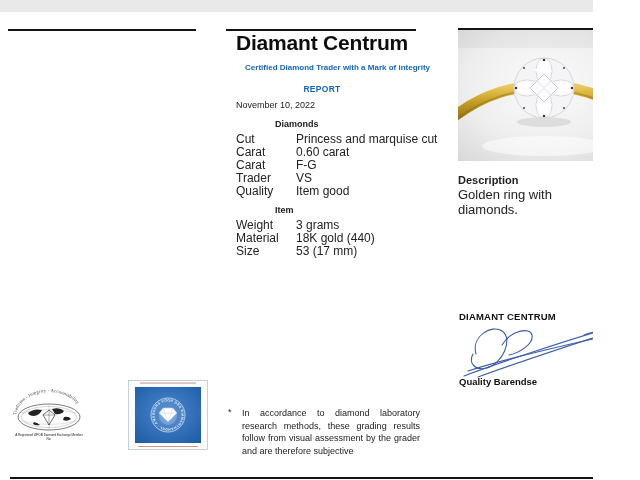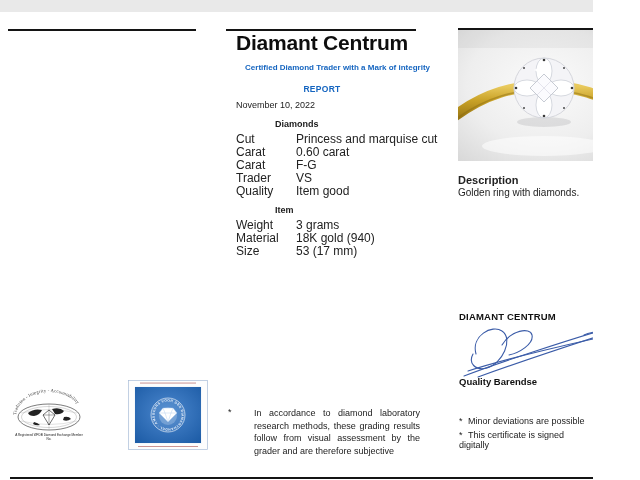--- a/index.html
+++ b/index.html
@@ -24,29 +24,29 @@
     font-size:8.5px;font-weight:bold;color:#1565c0;letter-spacing:0.3px;}
   .date{left:236px;top:100px;font-size:9px;}
 
   .sec-heading{left:236px;font-size:9px;font-weight:bold;color:#1b1b1b;margin-left:39px;}
   .spec-row{left:236px;font-size:12px;white-space:nowrap;}
   .spec-label{display:inline-block;width:60px;}
   .spec-value{display:inline-block;}
 
   .photo-frame{left:458px;top:30px;width:172px;height:131px;}
   .desc-heading{left:458px;top:174px;font-size:11px;font-weight:bold;}
-  .desc-text{left:458px;top:187px;font-size:10px;}
+  .desc-text{left:458px;top:187px;font-size:13px;}
 
   .sig-company{left:459px;top:311px;font-size:9.5px;font-weight:bold;letter-spacing:0.2px;color:#111;}
   .sig-ink{left:456px;top:318px;width:168px;height:62px;}
   .sig-name{left:459px;top:376px;font-size:9.5px;font-weight:bold;color:#111;}
 
   .fn-left{left:228px;top:407px;width:192px;font-size:9px;line-height:12.5px;}
   .fn-left .marker{position:absolute;left:0;top:-1px;font-size:9px;}
-  .fn-left .fn-text{margin-left:26px;text-align:justify;}
+  .fn-left .fn-text{margin-left:14px;text-align:justify;}
   .fn-right-1{left:459px;top:416px;font-size:9px;}
   .fn-right-2{left:459px;top:430px;font-size:9px;}
   .fn-marker{display:inline-block;width:9px;vertical-align:top;}
 
   .seal-wfdb{left:10px;top:386px;width:78px;height:54px;}
   .seal-bourse{left:128px;top:380px;width:80px;height:70px;}
 </style>
 </head>
 <body>
 
@@ -79,21 +79,21 @@
   </div>
   <div class="abs spec-row" style="top:184px">
     <span class="spec-label">Quality</span><span class="spec-value">Item good</span>
   </div>
 
   <div class="abs sec-heading" style="top:205px">Item</div>
   <div class="abs spec-row" style="top:218px">
     <span class="spec-label">Weight</span><span class="spec-value">3 grams</span>
   </div>
   <div class="abs spec-row" style="top:231px">
-    <span class="spec-label">Material</span><span class="spec-value">18K gold (940)</span>
+    <span class="spec-label">Material</span><span class="spec-value">18K gold (440)</span>
   </div>
   <div class="abs spec-row" style="top:244px">
     <span class="spec-label">Size</span><span class="spec-value">53 (17 mm)</span>
   </div>
 
   <div class="abs photo-frame">
     <svg width="172" height="131" viewBox="0 0 172 131">
       <defs>
         <radialGradient id="pbg" cx="50%" cy="42%" r="75%">
           <stop offset="0%" stop-color="#fbfbfb"></stop>
@@ -146,26 +146,20 @@
         <path d="M128,17 C136,13 146,14 152,11 M138,19 l6,-3 l4,3 l7,-5"></path>
       </g>
     </svg>
   </div>
   <div class="abs sig-name">Quality Barendse</div>
 
   <div class="abs fn-left">
     <span class="marker">*</span>
     <div class="fn-text">In accordance to diamond laboratory research methods, these grading results follow from visual assessment by the grader and are therefore subjective</div>
   </div>
-  <div class="abs fn-right-1">
-    <span class="fn-marker">*</span><span>Minor deviations are possible</span>
-  </div>
-  <div class="abs fn-right-2">
-    <span class="fn-marker">*</span><span>This certificate is signed digitally</span>
-  </div>
 
   <div class="abs seal-wfdb">
     <svg width="78" height="54" viewBox="0 0 78 54">
       <defs>
         <path id="wfdbArc" d="M 6,31 A 33,25 0 0 1 72,31" fill="none"></path>
       </defs>
       <text font-size="4.6" fill="#333" font-family="'Liberation Serif',serif" letter-spacing="0.2">
         <textPath href="#wfdbArc" startOffset="2">Tradition - Integrity - Accountability</textPath>
       </text>
       <ellipse cx="39" cy="31" rx="31" ry="13" fill="none" stroke="#444" stroke-width="0.7"></ellipse>

